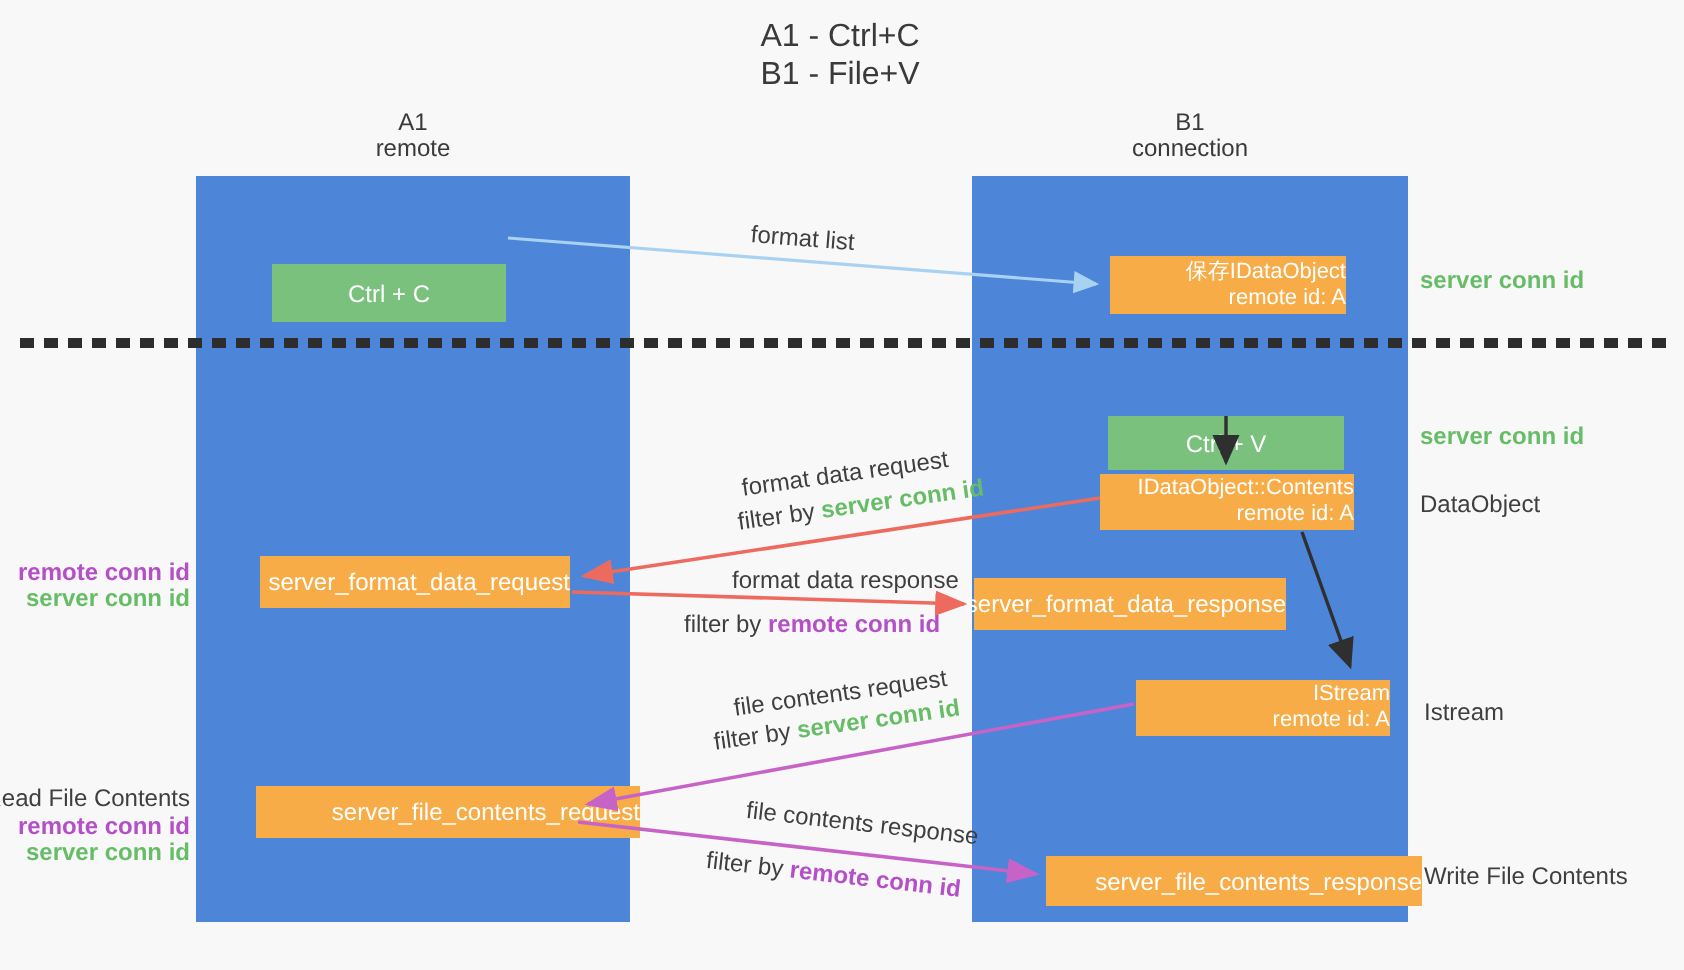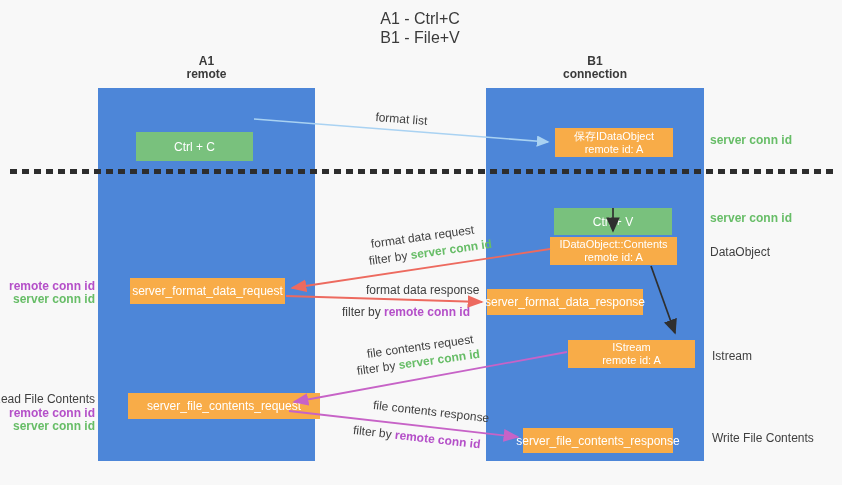--- a/index.html
+++ b/index.html
@@ -8,36 +8,36 @@
   #canvas {
     position:relative; width:842px; height:485px; overflow:hidden;
     background:#f8f8f8; margin:0 auto;
   }
   .title {
     position:absolute; left:300px; top:9px; width:240px;
     text-align:center; font-size:16px; line-height:19px; color:#3a3a3a;
   }
   .col-header {
     position:absolute; top:55px; text-align:center;
-    font-size:12px; line-height:13px; color:#3a3a3a;font-weight:bold;
+    font-size:12px; line-height:13px; color:#3a3a3a;
   }
   .lane { position:absolute; top:88px; height:373px; background:#4d86d8; }
   .lane-left  { left:98px;  width:217px; }
   .lane-right { left:486px; width:218px; }
   .sep {
     position:absolute; top:169px; left:10px; width:826px; height:5px;
     background:repeating-linear-gradient(90deg,#2d2d2d 0 7px,transparent 7px 12px);
   }
   .box {
     position:absolute; display:flex; flex-direction:column;
     align-items:center; justify-content:center;
     color:#ffffff; text-align:center; white-space:nowrap;
   }
   .box.green  { background:#79c17d; font-size:12px;margin-top:28px; }
-  .box.orange { background:#f8ac48; font-size:12px; }
+  .box.orange { background:#f8ac48; font-size:12px;align-items:flex-end; }
   .box .l2 { font-size:11px; line-height:13px; }
   .flabel {
     position:absolute; font-size:12px; color:#3f3f3f;
     white-space:nowrap; transform-origin:left top;
   }
   .kw-green  { color:#67bd67; font-weight:bold; }
   .kw-purple { color:#b44fc8; font-weight:bold; }
   .side-label { position:absolute; font-size:12px; white-space:nowrap; color:#3f3f3f; }
   .side-left  { right:747px; text-align:right; }
   .bold-green  { color:#67bd67; font-weight:bold; }
@@ -96,21 +96,21 @@
 
   <div class="box orange" style="left:568px; top:340px; width:127px; height:28px;">
     <span class="l2">IStream</span>
     <span class="l2">remote id: A</span>
   </div>
 
   <div class="box orange" style="left:128px; top:393px; width:192px; height:26px;">
     <span>server_file_contents_request</span>
   </div>
 
-  <div class="box orange" style="left:523px; top:428px; width:150px; height:25px;">
+  <div class="box orange" style="left:523px; top:428px; width:188px; height:25px;">
     <span>server_file_contents_response</span>
   </div>
 
   <div class="flabel" style="left:376px; top:110px; transform:rotate(4.5deg);">format list</div>
 
   <div class="flabel" style="left:370px; top:237px; transform:rotate(-8deg);">format data request</div>
 
   <div class="flabel" style="left:368px; top:254px; transform:rotate(-8deg);">
     <span>filter by </span><span class="kw-green">server conn id</span>
   </div>

